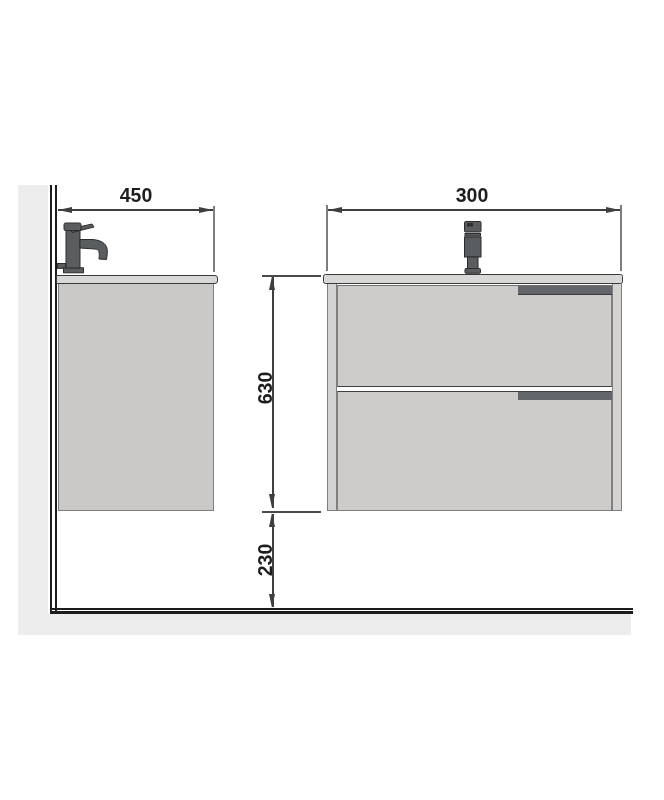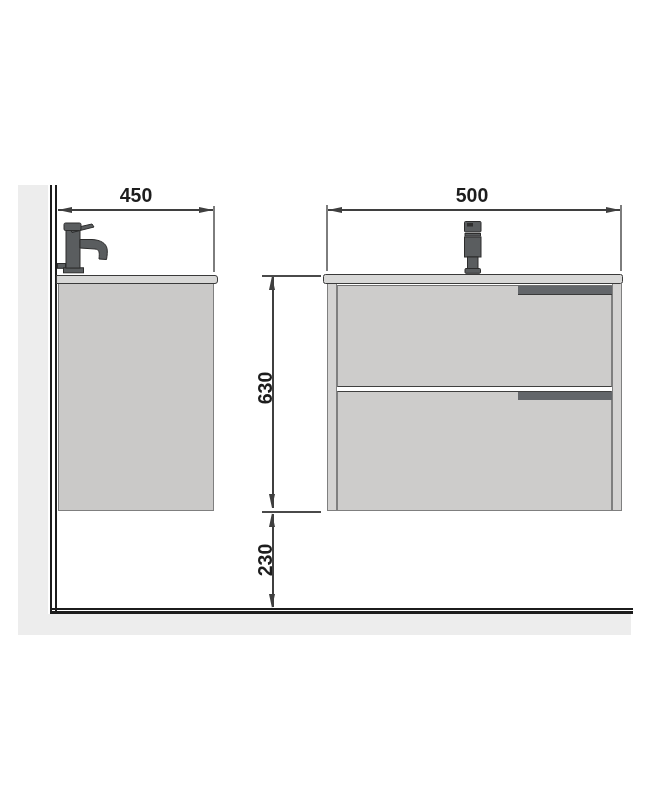--- a/index.html
+++ b/index.html
@@ -108,21 +108,21 @@
   <div class="abs dim-line-h" style="left:58px;top:209.3px;width:155px;"></div>
   <div class="abs arr arr-left" style="left:57.5px;top:206.5px;"></div>
   <div class="abs arr arr-right" style="left:199.3px;top:206.5px;"></div>
   <div class="abs dim-label" style="left:99px;top:185px;width:74px;">450</div>
 
   <div class="abs ext-line" style="left:326.3px;top:205px;height:66px;"></div>
   <div class="abs ext-line" style="left:620px;top:205px;height:66px;"></div>
   <div class="abs dim-line-h" style="left:328px;top:209.3px;width:292px;"></div>
   <div class="abs arr arr-left" style="left:328px;top:206.5px;"></div>
   <div class="abs arr arr-right" style="left:606.3px;top:206.5px;"></div>
-  <div class="abs dim-label" style="left:435px;top:185px;width:74px;">500</div>
+  <div class="abs dim-label" style="left:435px;top:185px;width:74px;">300</div>
 
   <div class="abs tick" style="left:262px;top:275.3px;width:59px;"></div>
   <div class="abs tick" style="left:262px;top:511px;width:59px;"></div>
   <div class="abs dim-line-v" style="left:272.4px;top:277px;height:231px;"></div>
   <div class="abs arr arr-up" style="left:268.8px;top:276.2px;"></div>
   <div class="abs arr arr-down" style="left:268.8px;top:494px;"></div>
   <div class="abs dim-label vert" style="left:243px;top:366px;">630</div>
 
   <div class="abs dim-line-v" style="left:272.4px;top:514px;height:92.5px;"></div>
   <div class="abs arr arr-up" style="left:268.8px;top:513px;"></div>

